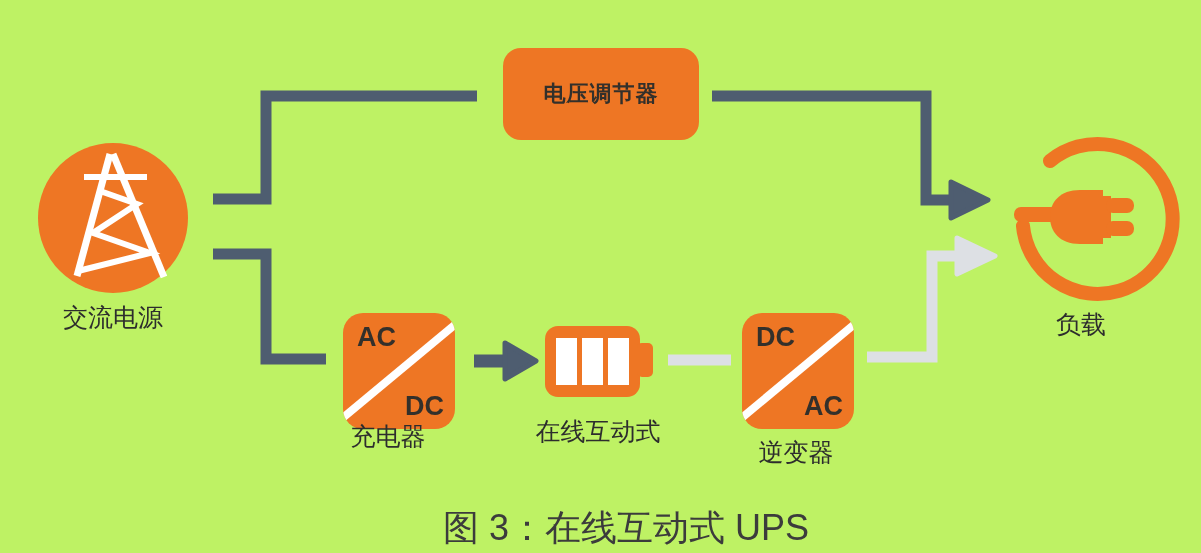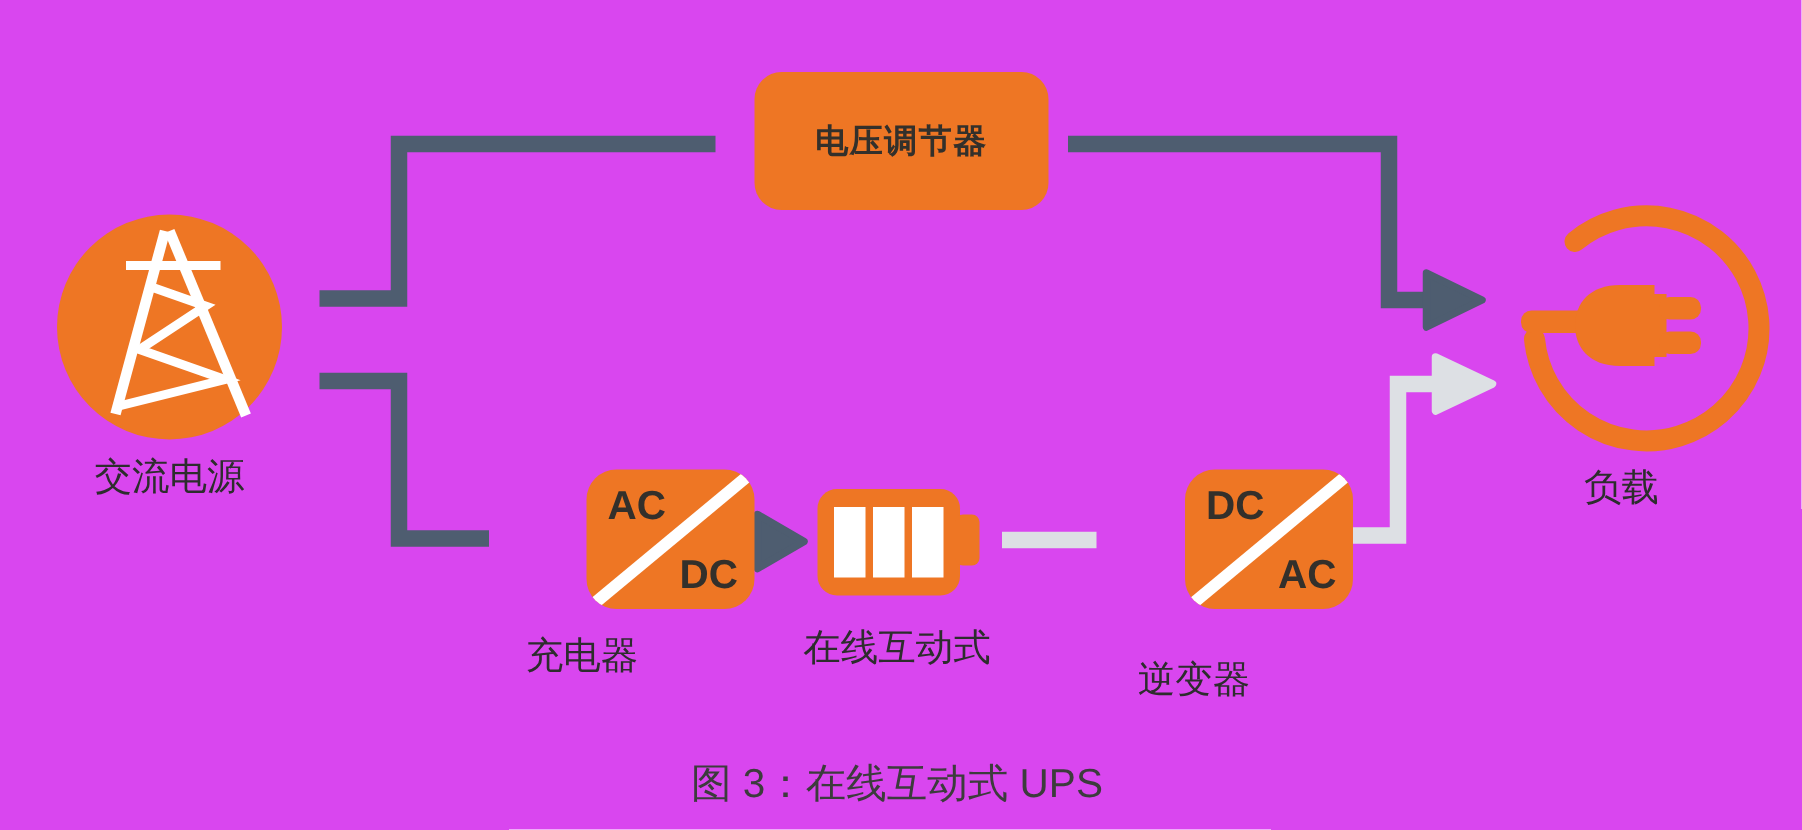--- a/index.html
+++ b/index.html
@@ -4,21 +4,21 @@
 <style>
   :root{
     --orange:#EE7624;
     --dark-connector:#4E5D70;
     --light-connector:#DDE0E4;
     --label-text:#2D2D2D;
     --box-text:#33302B;
   }
   html,body{margin:0;padding:0;background:#fff;}
   .stage{
-    position:relative;width:1201px;height:553px;background:#d946ef;
+    position:relative;width:1201px;height:553px;background:#bef264;
     overflow:hidden;font-family:"Liberation Sans",sans-serif;
   }
   .layer{position:absolute;left:0;top:0;width:1201px;height:553px;}
 
   
   .dark-line{stroke:var(--dark-connector,#4E5D70);stroke-width:11;fill:none;}
   .dark-line-thick{stroke:var(--dark-connector,#4E5D70);stroke-width:13;fill:none;}
   .dark-head{fill:var(--dark-connector,#4E5D70);stroke:var(--dark-connector,#4E5D70);stroke-width:5;stroke-linejoin:round;}
   .light-line{stroke:var(--light-connector,#DDE0E4);stroke-width:11;fill:none;}
   .light-head{fill:var(--light-connector,#DDE0E4);stroke:var(--light-connector,#DDE0E4);stroke-width:5;stroke-linejoin:round;}
@@ -32,39 +32,39 @@
   
   .box{
     position:absolute;background:var(--orange,#EE7624);
     display:flex;align-items:center;justify-content:center;
     box-sizing:border-box;
   }
   .regulator{
     left:503px;top:48px;width:196px;height:92px;border-radius:18px;
     font-size:22px;font-weight:bold;color:var(--box-text,#33302B);letter-spacing:1px;
   }
-  .converter{width:112px;height:93px;border-radius:20px;overflow:hidden;margin-left:48px;}
+  .converter{width:112px;height:116px;border-radius:20px;overflow:hidden;}
   .charger-box{left:343px;top:313px;}
   .inverter-box{left:742px;top:313px;}
   .diag{
     position:absolute;left:-18%;top:calc(50% - 4px);width:136%;height:8px;
     background:#fff;transform:rotate(-39.7deg);
   }
   .corner{position:absolute;font-size:27px;font-weight:bold;color:var(--box-text,#33302B);line-height:1;}
   .corner.tl{top:11px;left:14px;}
   .corner.br{bottom:9px;right:11px;}
 
   
   .label{
     position:absolute;transform:translateX(-50%);
     font-size:25px;font-weight:500;color:var(--label-text,#2D2D2D);white-space:nowrap;
   }
   .caption{
-    position:absolute;left:598px;top:504px;transform:translateX(-50%);
-    font-size:27px;font-weight:500;color:#3C3C3C;white-space:nowrap;
+    position:absolute;left:626px;top:504px;transform:translateX(-50%);
+    font-size:36px;font-weight:500;color:#3C3C3C;white-space:nowrap;
   }
 </style>
 </head>
 <body>
 
 <div class="stage">
 
   <svg class="layer" viewBox="0 0 1201 553">
 
     <path class="dark-line" d="M 213 199 L 266 199 L 266 96 L 477 96"></path>

